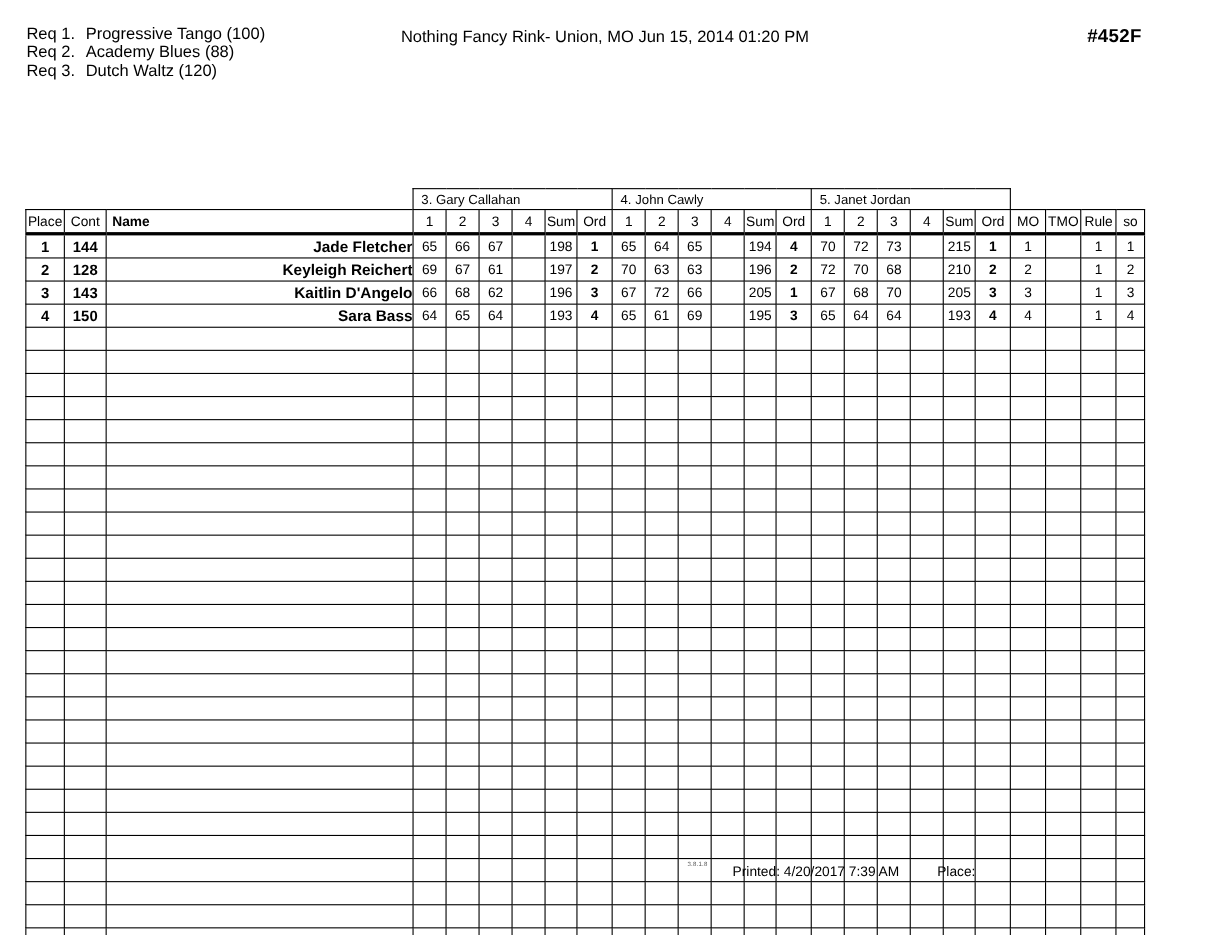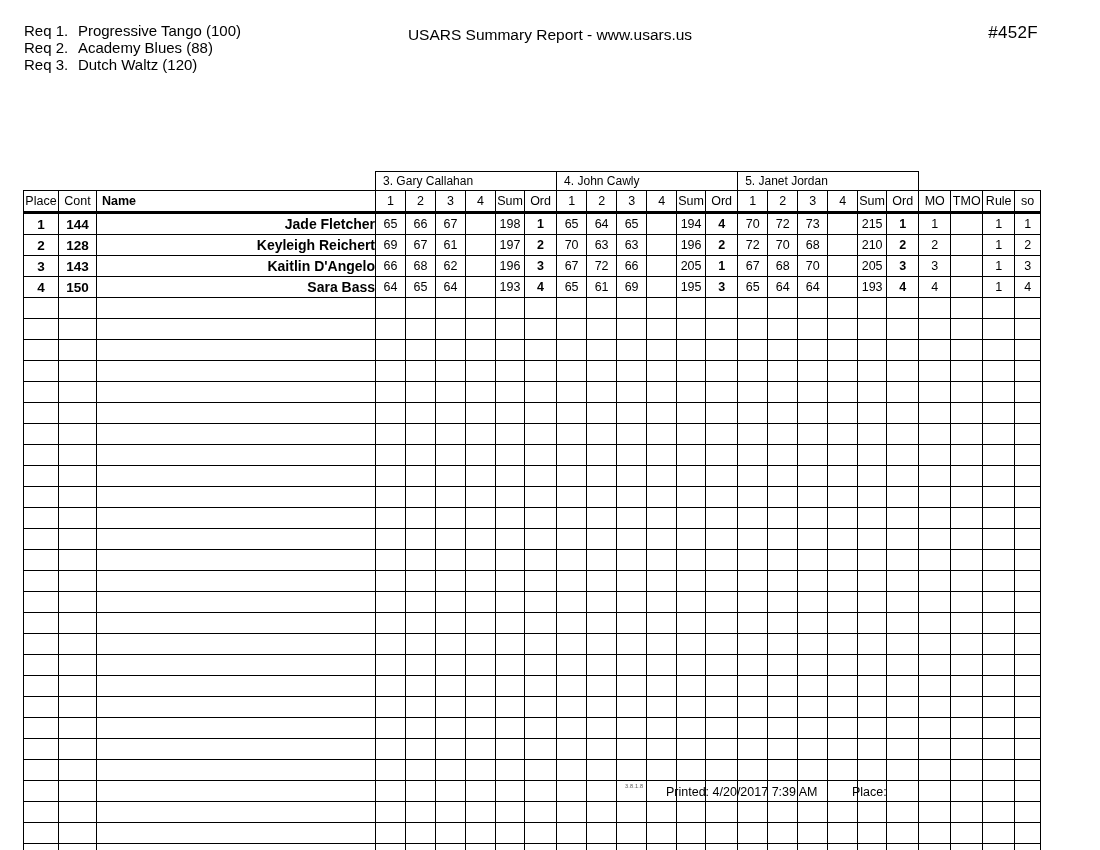--- a/index.html
+++ b/index.html
@@ -59,21 +59,21 @@
     font-weight: normal;
     line-height: 22px;
   }
 
   
   #sheet-number {
     position: absolute;
     right: 62px;
     top: 23px;
     font-size: 17px;
-    font-weight: normal;
+    font-weight: bold;
     letter-spacing: 0.3px;
   }
 
   
   #sheet {
     position: absolute;
     left: 23px;
     top: 133px;
     width: 1012px;
     margin-top: 38px;
@@ -184,21 +184,21 @@
     <span class="req-name">Academy Blues (88)</span>
   </div>
   <div class="req-line">
     <span class="req-label">Req</span>
     <span class="req-num">3.</span>
     <span class="req-name">Dutch Waltz (120)</span>
   </div>
 </div>
 
 <div id="titles">
-  <div id="report-line">USARS Summary Report - www.usars.us</div>
+  <div id="venue-line">Nothing Fancy Rink- Union, MO  Jun 15, 2014  01:20 PM</div>
 </div>
 
 <div id="sheet-number">#452F</div>
 
 <div id="sheet">
   <table class="grid">
     <colgroup>
       <col style="width:35px">
       <col style="width:38px">
       <col style="width:279px">

